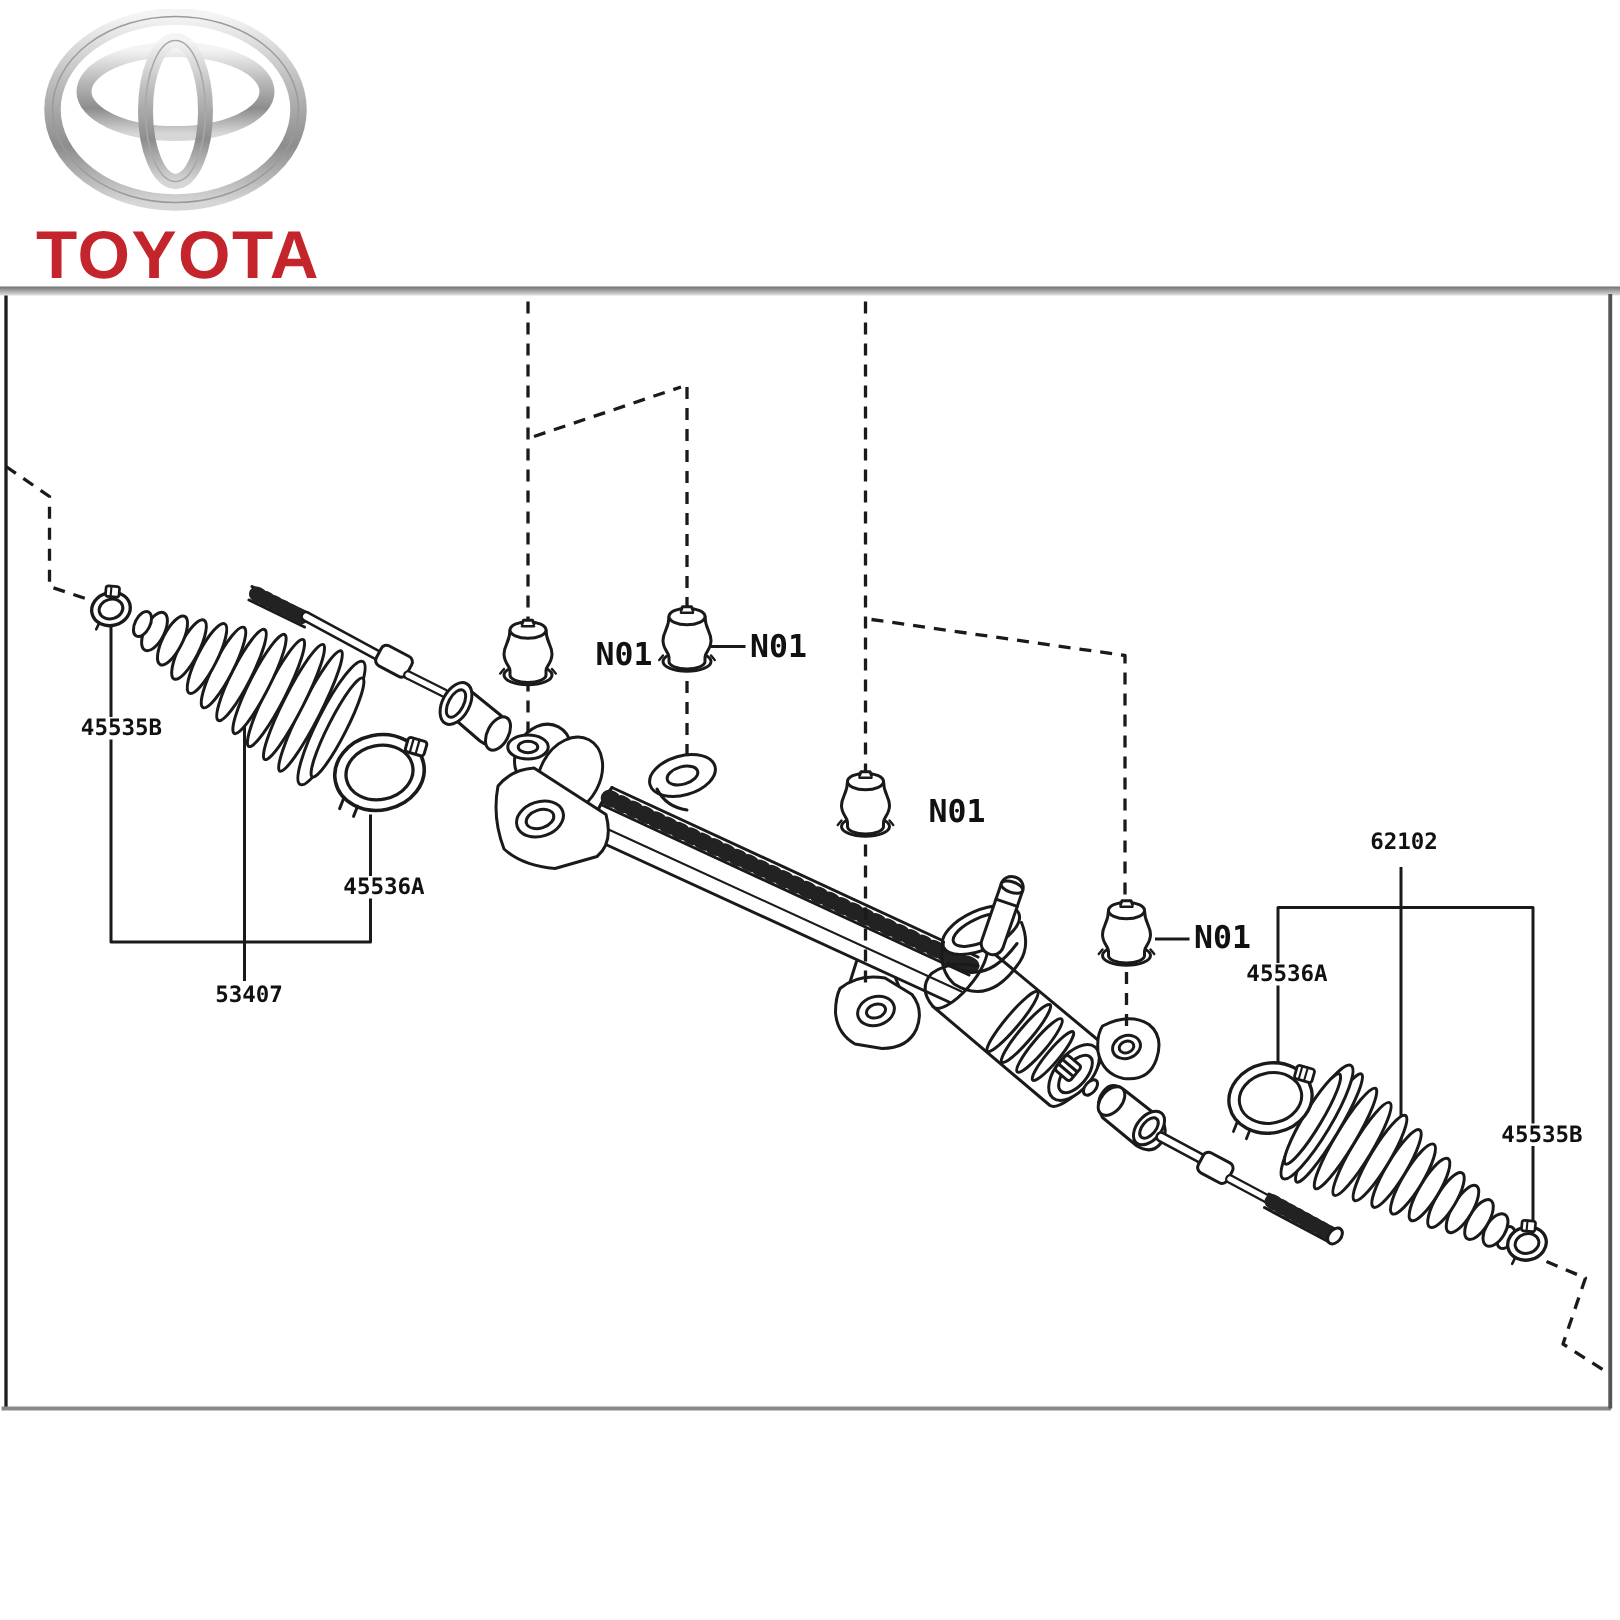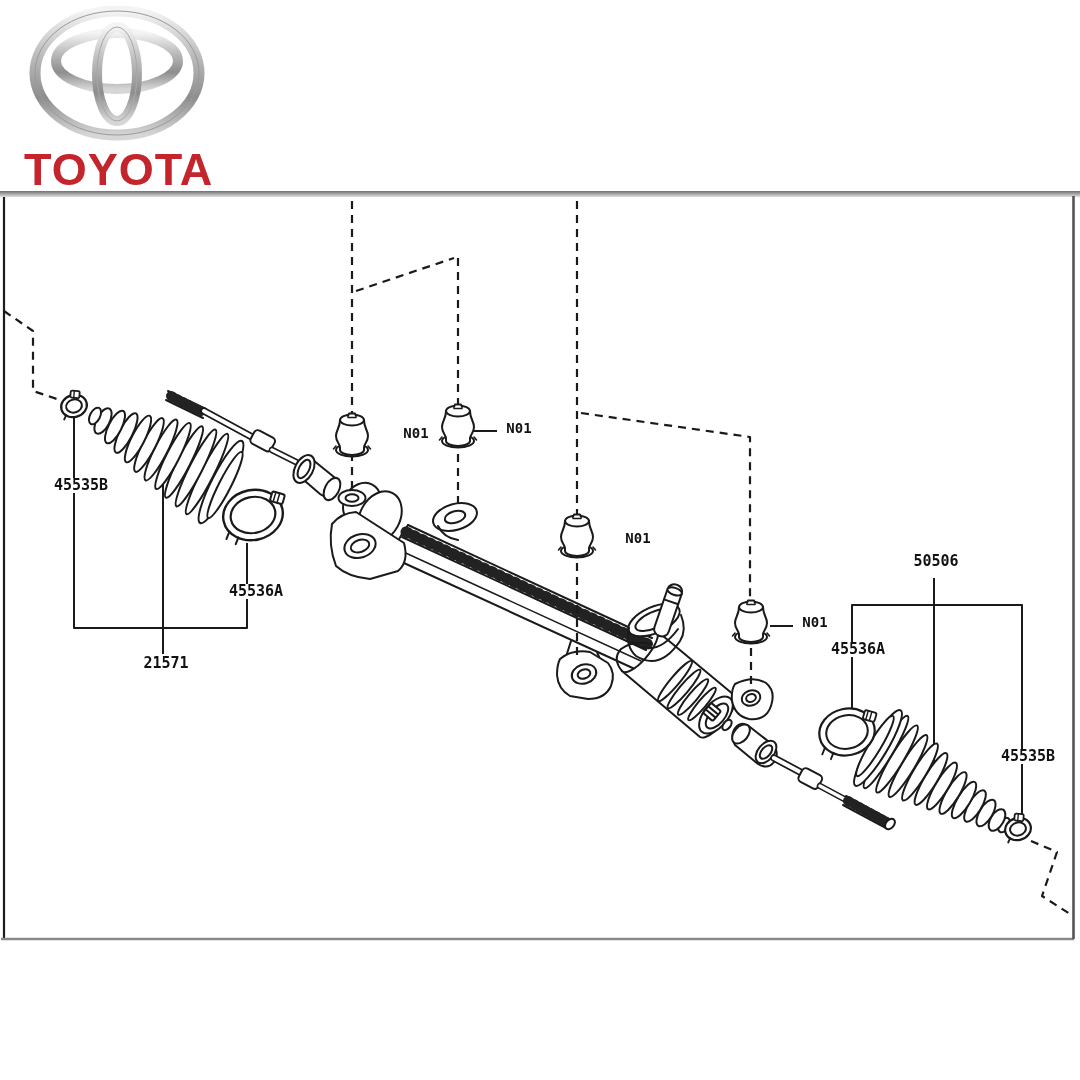--- a/index.html
+++ b/index.html
@@ -7,21 +7,21 @@
          font-family:"DejaVu Sans","Liberation Sans",sans-serif;}
   #wordmark{position:absolute;left:24px;top:144px;font-family:"Liberation Sans",sans-serif;
             font-weight:bold;font-size:45px;letter-spacing:1px;color:#c4242b;}
   #separator{position:absolute;left:0;top:191px;width:1080px;height:6px;
              background:linear-gradient(#6f6f6f,#e0e0e0);}
   #diagram-svg{position:absolute;left:0;top:0;}
   #emblem-svg{position:absolute;left:28px;top:6px;}
   .lbl{position:absolute;transform:translateX(-50%);white-space:nowrap;
        font-family:"DejaVu Sans Mono","Liberation Mono",monospace;
        font-weight:bold;font-size:15px;color:#111;background:#fff;padding:0 2px;line-height:1;}
-  .lbl.small{font-size:14px;text-align:center;}
+  .lbl.small{font-size:21px;text-align:center;}
 </style>
 </head>
 <body>
 
 <div id="stage">
 
   <svg id="emblem-svg" width="178" height="136" viewBox="0 0 178 136">
     <defs>
       <linearGradient id="met" x1="0" y1="0" x2="0" y2="1">
         <stop offset="0" stop-color="#f4f4f4"></stop>
@@ -252,22 +252,22 @@
     </g>
 
     <g fill="none" stroke="#1a1a1a" stroke-width="2.2" stroke-dasharray="8 6" stroke-linecap="butt">
       <path d="M577,563 V656"></path>
       <path d="M751,648 V686"></path>
     </g>
   </svg>
 
   <div class="lbl" style="left:81px;top:478px;">45535B</div>
   <div class="lbl" style="left:256px;top:584px;">45536A</div>
-  <div class="lbl" style="left:166px;top:656px;">21571</div>
+  <div class="lbl" style="left:166px;top:656px;">53407</div>
   <div class="lbl small" style="left:416px;top:426px;">N01</div>
   <div class="lbl small" style="left:519px;top:421px;">N01</div>
   <div class="lbl small" style="left:638px;top:531px;">N01</div>
   <div class="lbl small" style="left:815px;top:615px;">N01</div>
-  <div class="lbl" style="left:936px;top:554px;">50506</div>
+  <div class="lbl" style="left:936px;top:554px;">62102</div>
   <div class="lbl" style="left:858px;top:642px;">45536A</div>
   <div class="lbl" style="left:1028px;top:749px;">45535B</div>
 
 </div>
 
 </body></html>

